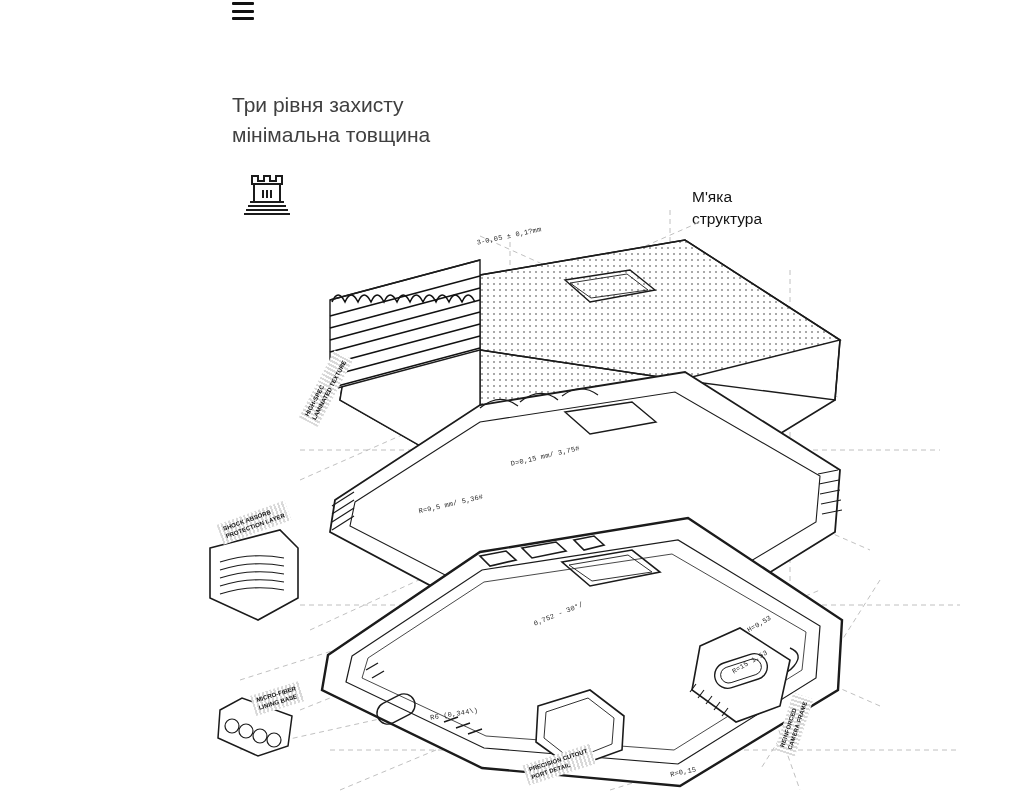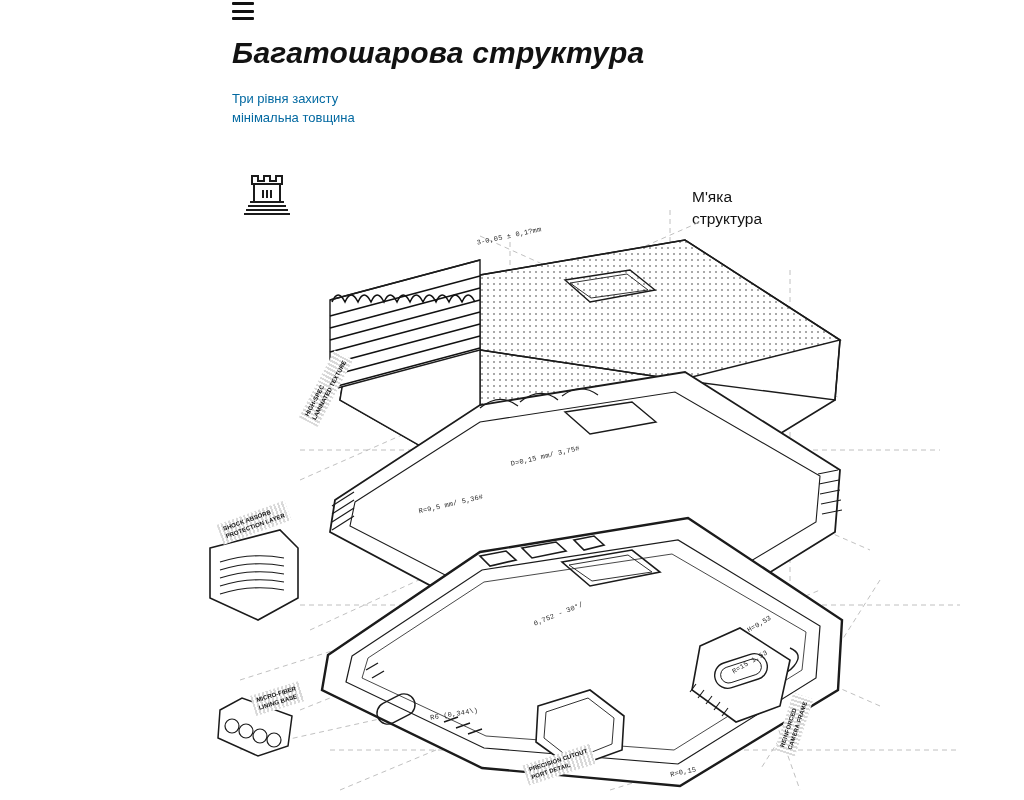--- a/index.html
+++ b/index.html
@@ -47,23 +47,23 @@
     font-weight: bold;
     font-style: italic;
     letter-spacing: 0.2px;
     color: #121212;
     white-space: nowrap;
   }
   .subtitle {
     position: absolute;
     left: 232px;
     top: 90px;
-    font-size: 13px;
+    font-size: 21px;
     line-height: 1.45;
-    color: #0369a1;
+    color: #404040;
     white-space: pre-line;
   }
 
   
   .callout {
     position: absolute;
     font-size: 15.5px;
     line-height: 1.4;
     color: #121212;
     white-space: pre-line;
@@ -117,21 +117,20 @@
 <body>
 
 <div class="page">
 
   <div class="menu-icon">
     <span></span>
     <span></span>
     <span></span>
   </div>
 
-  <div class="title">Багатошарова структура</div>
   <div class="subtitle">Три рівня захисту
 мінімальна товщина</div>
 
   <svg class="tower" viewBox="0 0 66 52">
     <g fill="none" stroke="#1b1b1b" stroke-width="2">
       <path d="M16 12 L16 4 L22 4 L22 9 L28 9 L28 4 L34 4 L34 9 L40 9 L40 4 L46 4 L46 12 Z"></path>
       <path d="M18 12 L18 30 L44 30 L44 12"></path>
       <path d="M14 30 L48 30"></path>
       <path d="M12 34 L50 34"></path>
       <path d="M10 38 L52 38"></path>

